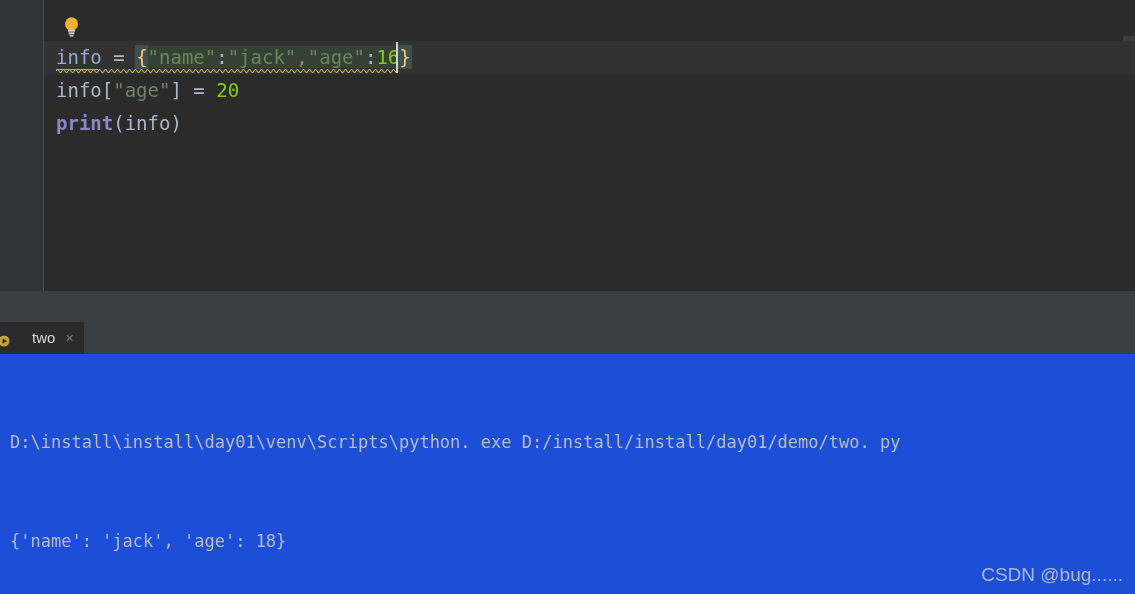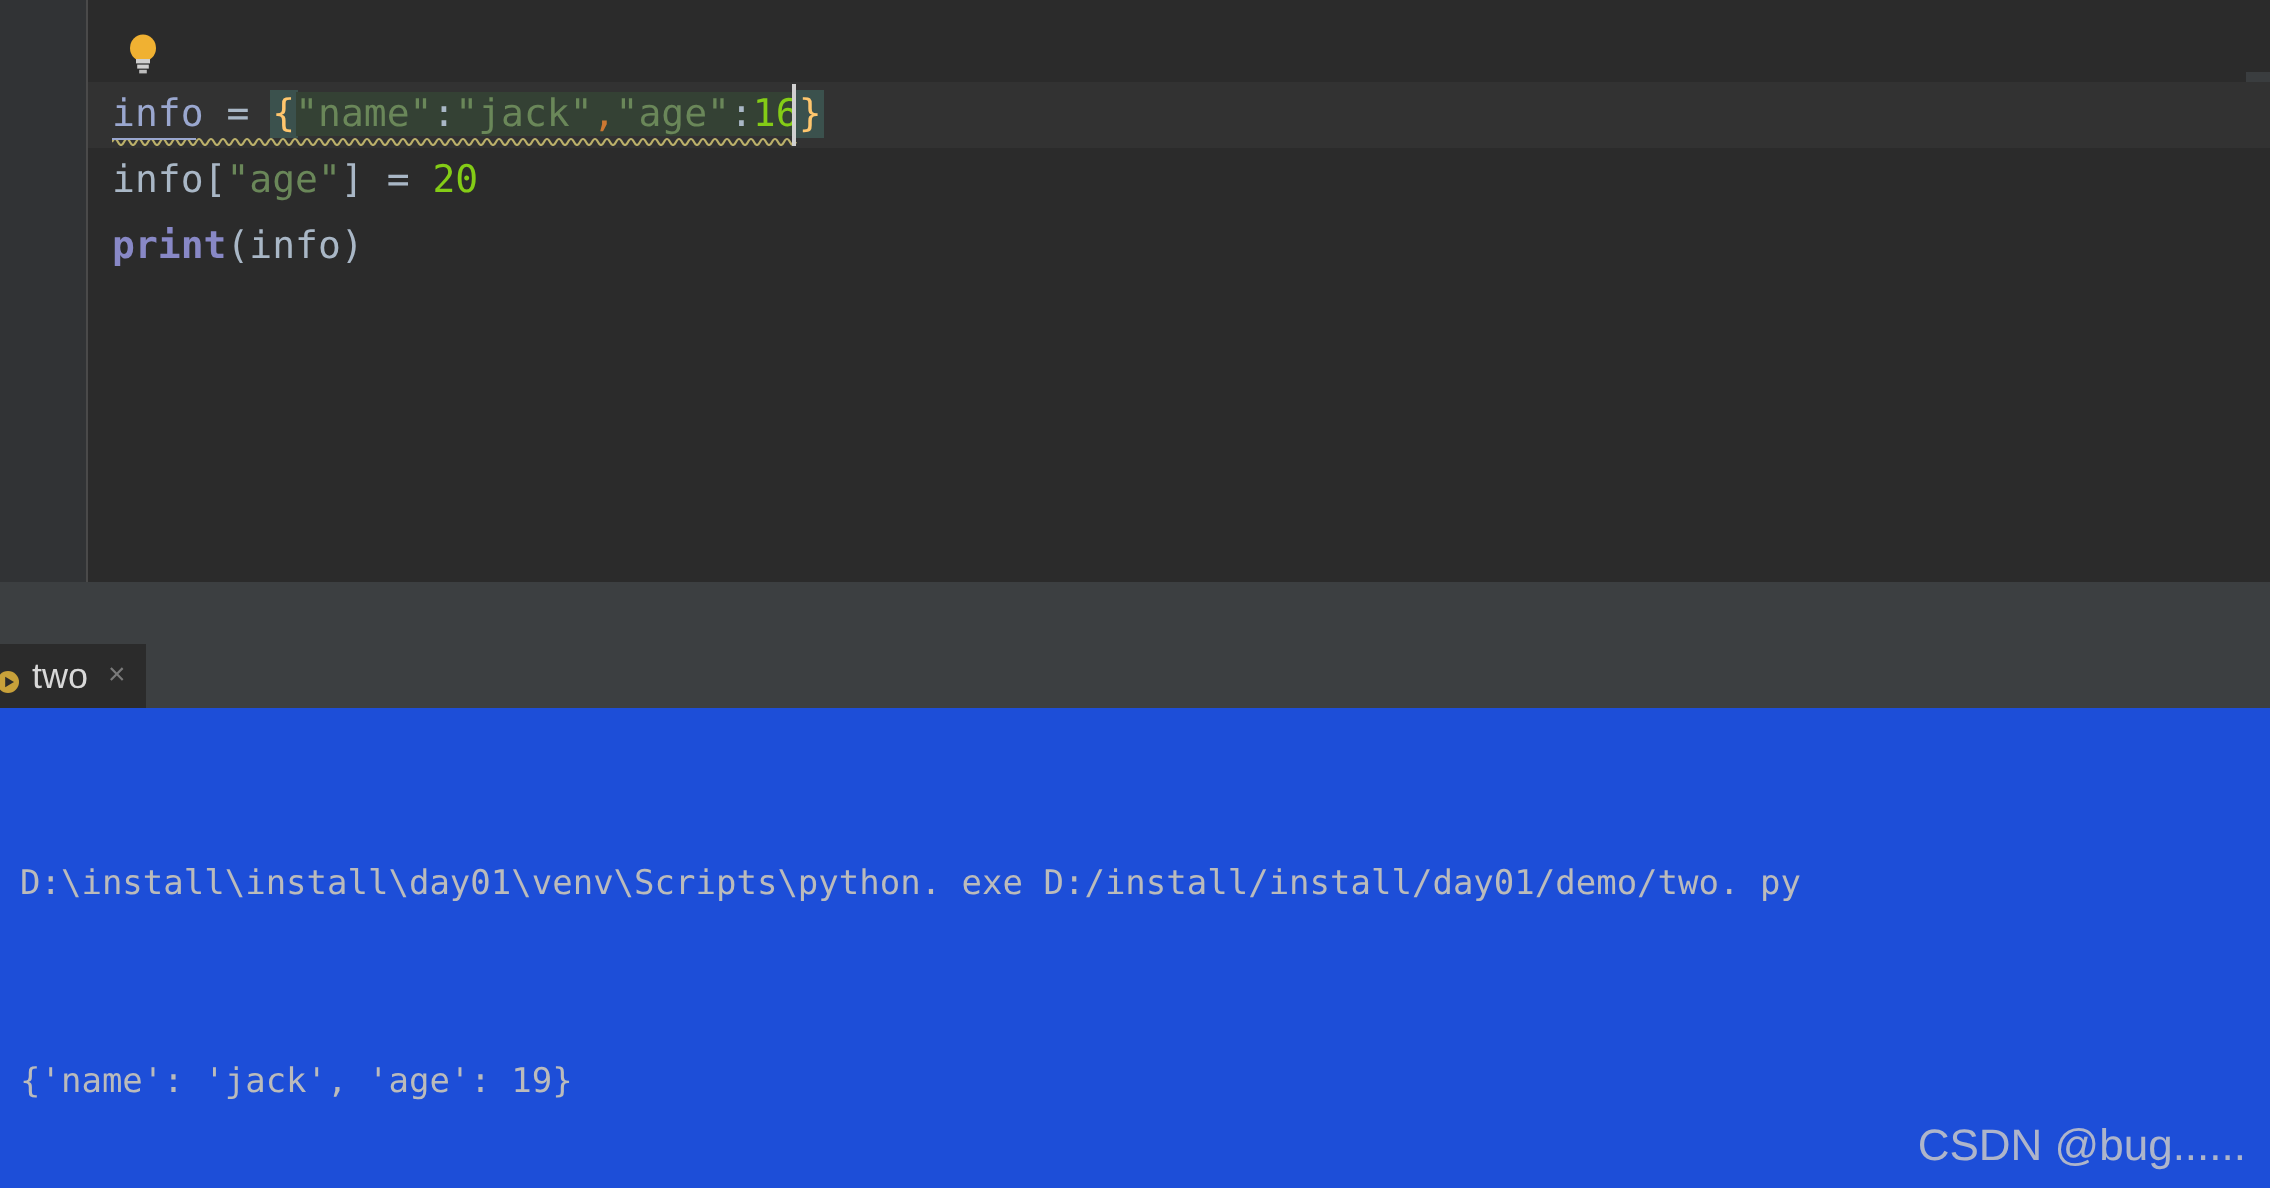--- a/index.html
+++ b/index.html
@@ -104,21 +104,21 @@
   }
   .run-tab {
     position:absolute; left:0; top:0; height:32px;
     display:flex; align-items:center; gap:6px;
     padding:0 10px 0 4px;
     background:#2b2b2b;
   }
   .run-icon { width:12px; height:12px; position:relative; flex:0 0 auto; margin-left:-6px; }
   .run-tab-label {
     font-family:"Liberation Sans", sans-serif;
-    font-size:18px; color:#d8d8d8; line-height:32px;
+    font-size:15px; color:#d8d8d8; line-height:32px;margin-left:16px;
   }
   .tab-close {
     font-family:"Liberation Sans", sans-serif;
     font-size:15px; color:#7a7a7a; line-height:32px; margin-left:4px;
   }
 
   
   .console {
     position:absolute; left:0; top:354px; width:1135px; height:240px;
     background:#1d4ed8;
@@ -127,21 +127,21 @@
     position:absolute; left:10px; top:6px; right:8px;
     font-family:"DejaVu Sans Mono", monospace;
     font-size:17px; line-height:33px;
     color:#bbbbbb; white-space:pre;
   }
   .console-line { height:33px; }
 
   .watermark {
     position:absolute; right:12px; bottom:8px;
     font-family:"Liberation Sans", sans-serif;
-    font-size:22px; color:#c8c8c8; opacity:.85;
+    font-size:19px; color:#c8c8c8; opacity:.85;
   }
 </style>
 </head>
 <body>
 
 <div id="app">
 
   <div class="editor">
 
     <div class="gutter"></div>
@@ -197,21 +197,21 @@
         </svg>
       </span>
       <span class="run-tab-label">two</span>
       <span class="tab-close">×</span>
     </div>
   </div>
 
   <div class="console">
     <div class="console-text">
       <div class="console-line">D:\install\install\day01\venv\Scripts\python. exe D:/install/install/day01/demo/two. py</div>
-      <div class="console-line">{'name': 'jack', 'age': 19}</div>
+      <div class="console-line">{'name': 'jack', 'age': 18}</div>
       
       
     </div>
 
     <div class="watermark">CSDN @bug......</div>
   </div>
 
 </div>
 
 </body></html>

